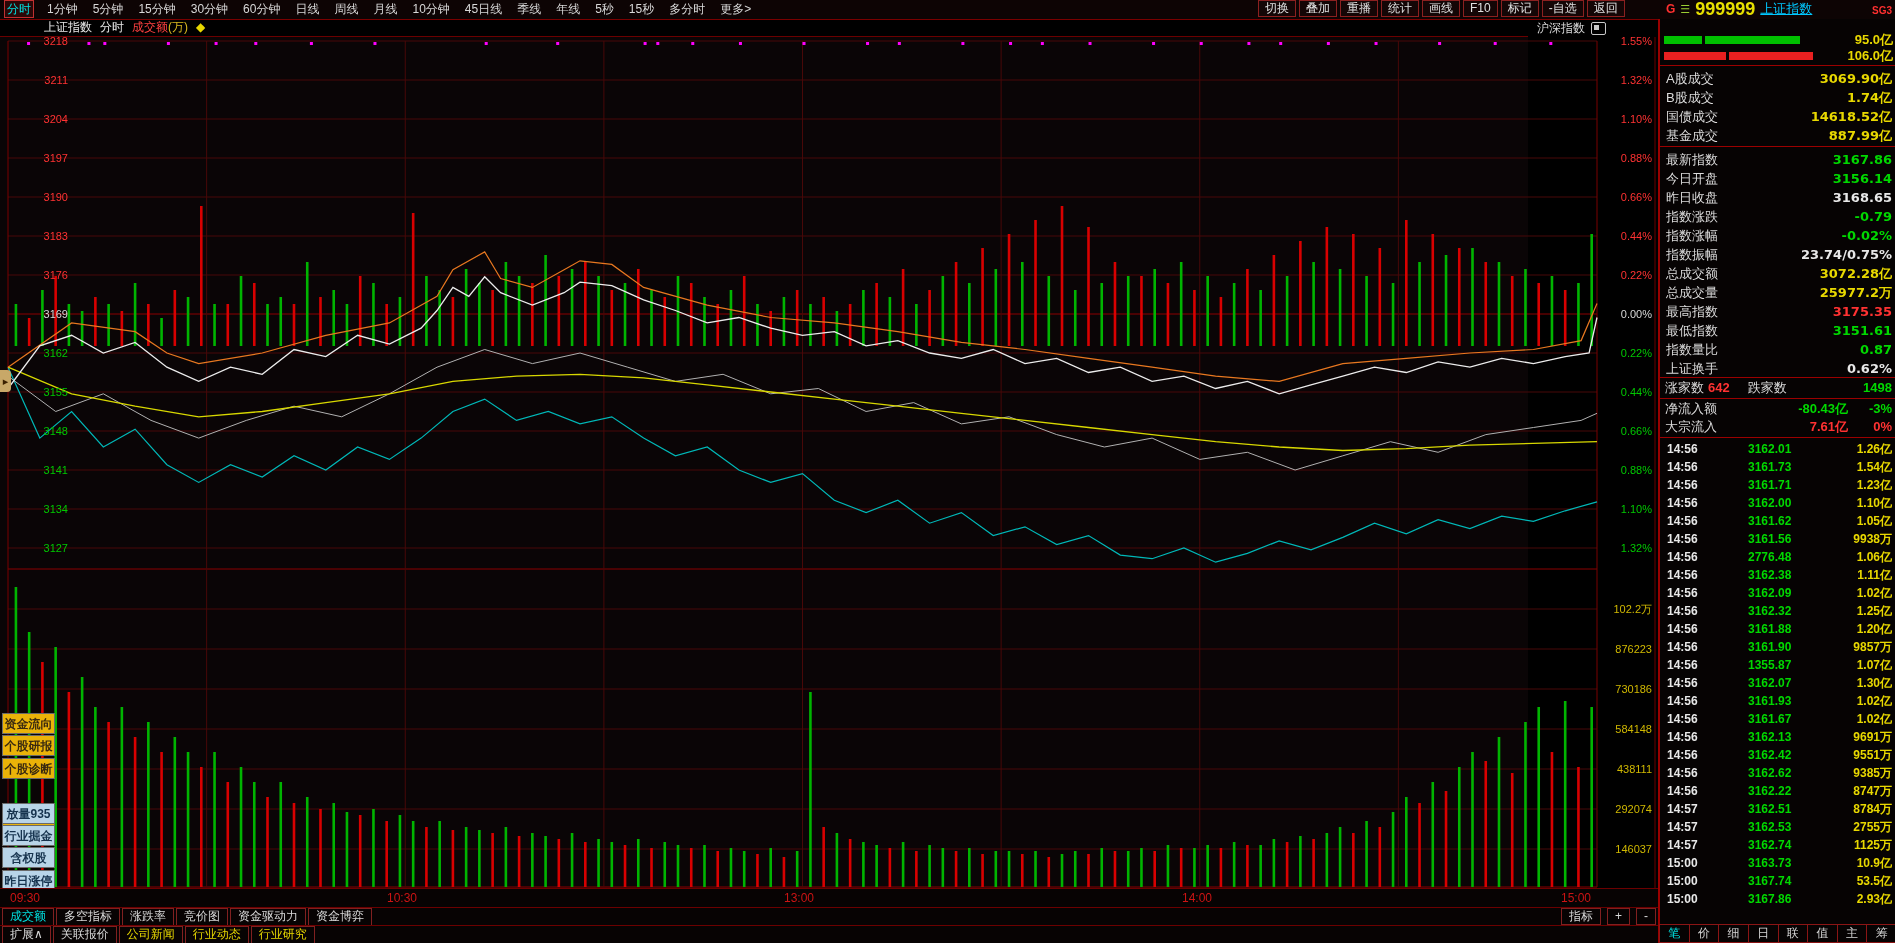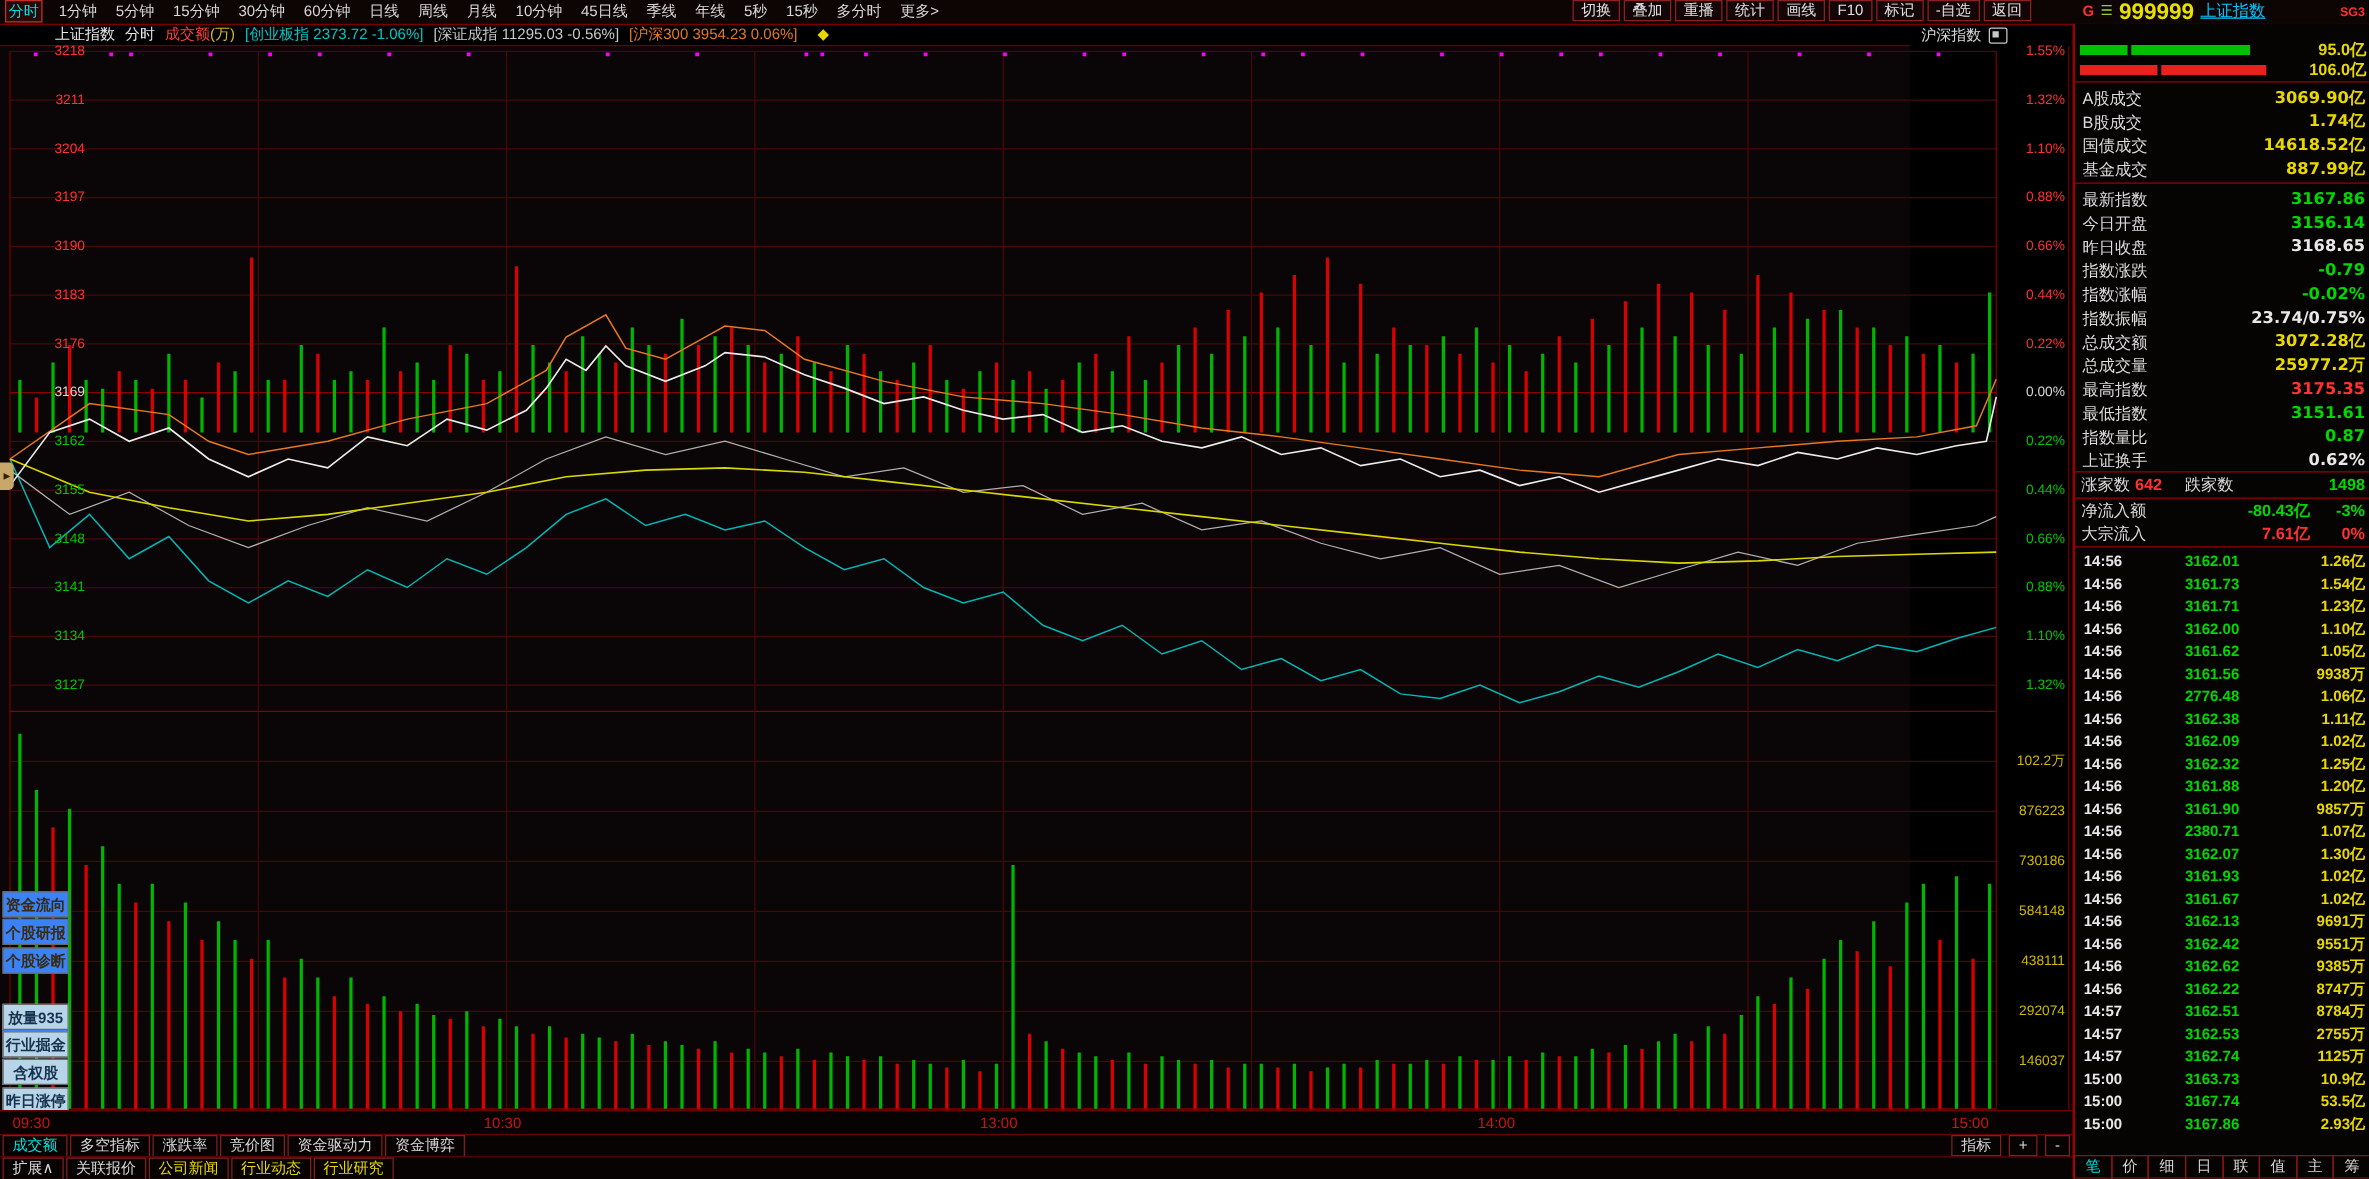--- a/index.html
+++ b/index.html
@@ -30,21 +30,21 @@
   #chart-region{left:0;top:36px;width:1528px;height:852px;background:#0a0506;
                 border-top:1px solid #6b0000;}
   .axis-label{position:absolute;font-size:11px;line-height:14px;text-align:right;}
   .time-label{position:absolute;font-size:12px;color:#cc1414;top:2px;}
   #time-axis{left:0;top:888px;width:1658px;height:19px;border-top:1px solid #6b0000;background:#070303;}
   #expand-handle{left:0;top:370px;width:11px;height:22px;background:#c8a868;color:#3a2000;
                  font-size:11px;line-height:22px;text-align:center;border-radius:0 4px 4px 0;}
   
   .qbtn{position:absolute;left:2px;width:53px;height:21px;font-size:12px;line-height:21px;
         text-align:center;border:1px solid #6a6a6a;box-sizing:border-box;font-weight:bold;}
-  .qbtn.cream{background:#3b82f6;color:#3a2a10;}
+  .qbtn.cream{background:#eab308;color:#3a2a10;}
   .qbtn.blue{background:#b8d4e8;color:#16334e;}
   
   #bottom-tabs{left:0;top:907px;width:1658px;height:18px;background:#070303;display:flex;
                font-size:12px;border-top:1px solid #6b0000;}
   .btab{border:1px solid #802020;color:#d8d8d8;line-height:15px;padding:0 7px;margin-left:2px;}
   .btab.active{color:#00e0e0;}
   #indicator-controls{position:absolute;right:2px;top:0;display:flex;gap:4px;}
   #status-bar{left:0;top:925px;width:1658px;height:18px;background:#070303;display:flex;
               font-size:12px;border-top:1px solid #6b0000;}
   
@@ -108,21 +108,20 @@
     <span id="symbol-name">上证指数</span>
   </div>
   <span id="conn-badge" class="abs">SG3</span>
 </div>
 
 <div id="chart-header" class="abs">
   <div class="lhs">
     <span style="color:#e8e8e8">上证指数</span>
     <span style="color:#e8e8e8">分时</span>
     <span><span style="color:#ff4040">成交额</span><span style="color:#d8b820">(万)</span></span>
-    <span id="overlay-list"><span style="color: rgb(0, 200, 200); margin-right: 8px;">[创业板指 2373.72 -1.06%]</span><span style="color: rgb(200, 200, 200); margin-right: 8px;">[深证成指 11295.03 -0.56%]</span><span style="color: rgb(232, 120, 32); margin-right: 8px;">[沪深300 3954.23 0.06%]</span></span>
     <span style="color:#e8d800">◆</span>
   </div>
   <div id="hs-index-wrap">
     <span>沪深指数</span>
     <span id="hs-index-window-icon"></span>
   </div>
 </div>
 
 <div id="chart-region" class="abs">
   <svg id="chart-svg" width="1658" height="852">
@@ -680,21 +679,21 @@
         <span class="p">3161.88</span>
         <span class="v">1.20亿</span>
       </div>
       <div class="tickrow" style="top: 619px;">
         <span class="t">14:56</span>
         <span class="p">3161.90</span>
         <span class="v">9857万</span>
       </div>
       <div class="tickrow" style="top: 637px;">
         <span class="t">14:56</span>
-        <span class="p">2380.71</span>
+        <span class="p">1355.87</span>
         <span class="v">1.07亿</span>
       </div>
       <div class="tickrow" style="top: 655px;">
         <span class="t">14:56</span>
         <span class="p">3162.07</span>
         <span class="v">1.30亿</span>
       </div>
       <div class="tickrow" style="top: 673px;">
         <span class="t">14:56</span>
         <span class="p">3161.93</span>

